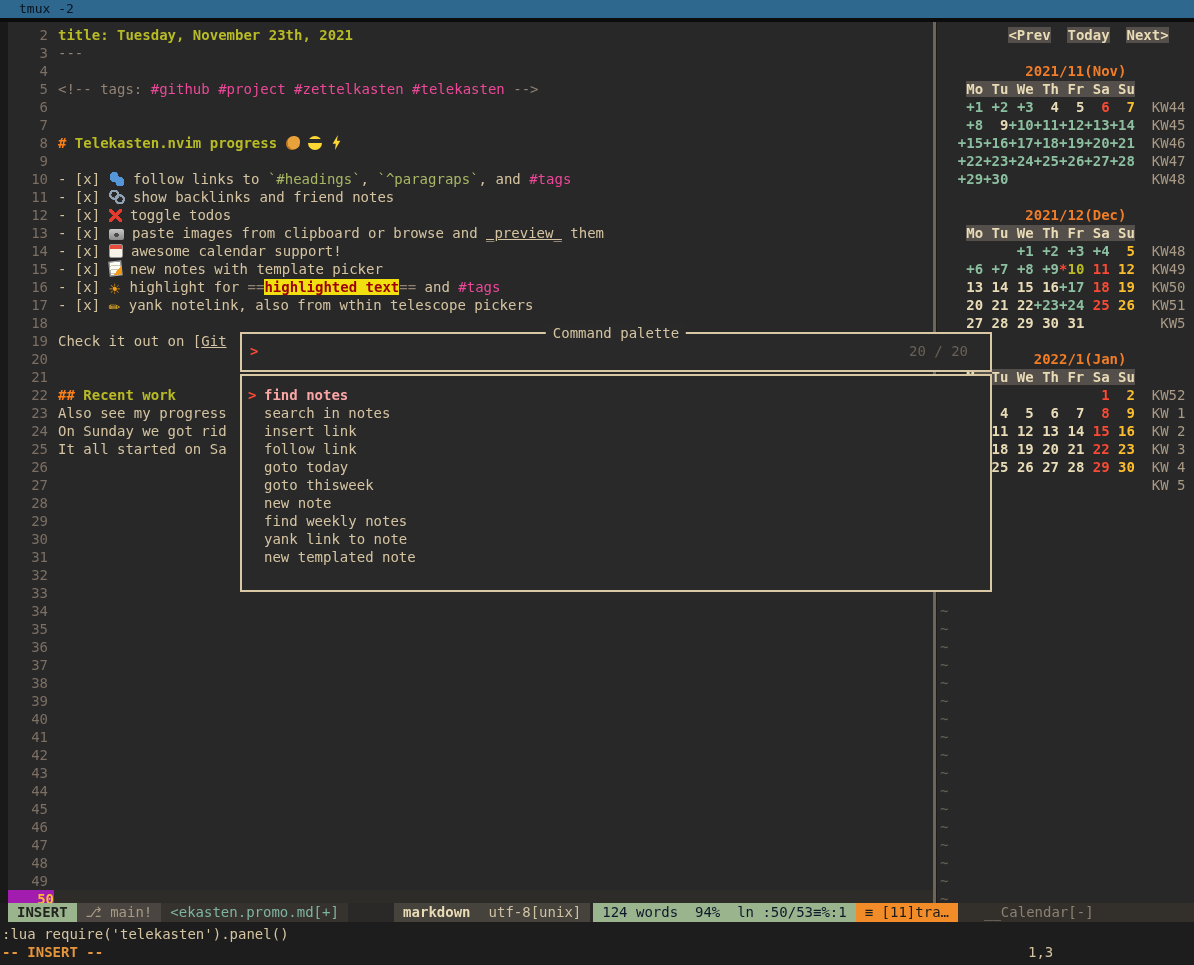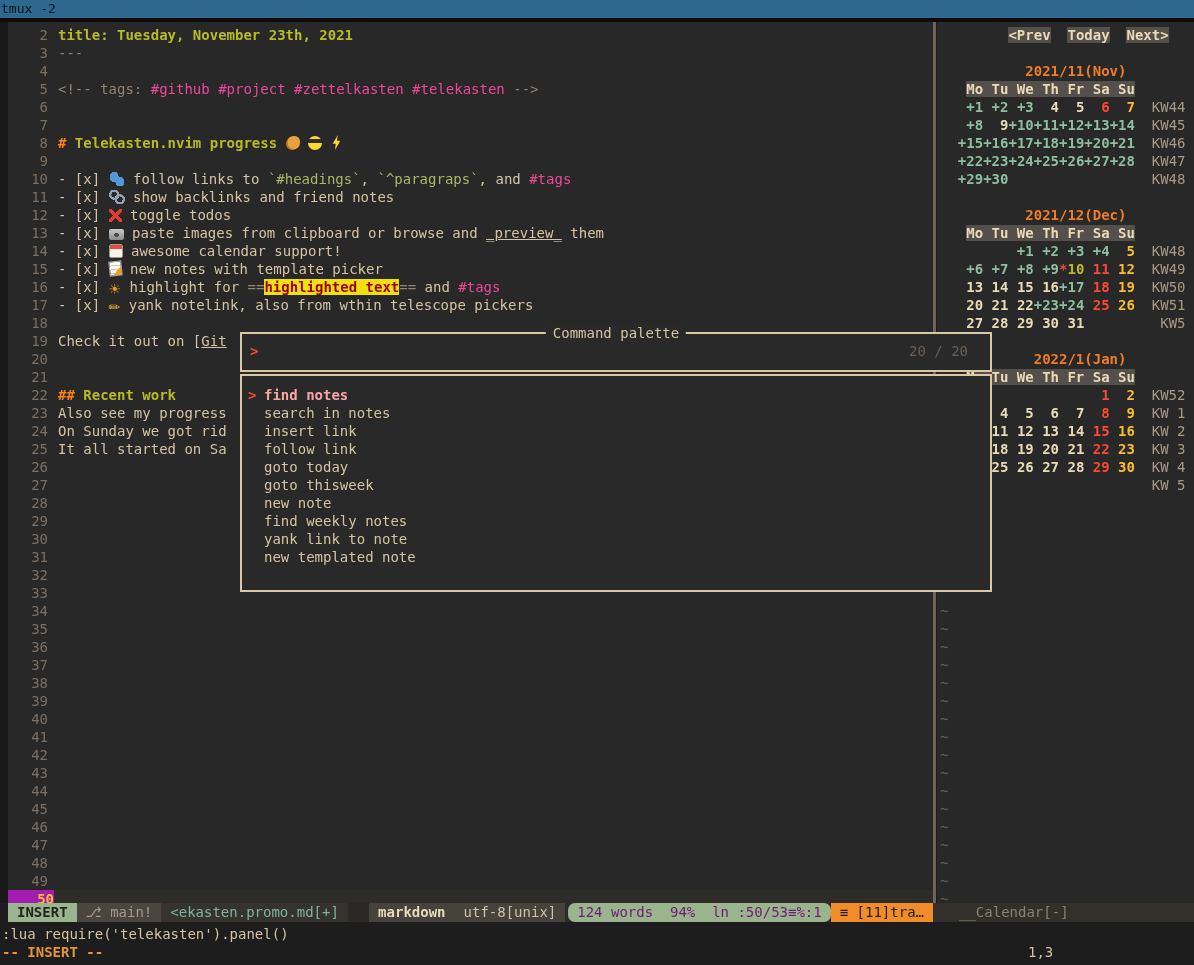--- a/index.html
+++ b/index.html
@@ -1,19 +1,19 @@
 <!DOCTYPE html>
 <html><head>
 <meta charset="utf-8">
 <style>
   html,body{margin:0;padding:0;background:#000;}
   .screen{position:relative;width:1194px;height:965px;background:#0c0c0c;overflow:hidden;
           font-family:"DejaVu Sans Mono",monospace;font-size:14px;line-height:18px;color:#d5c4a1;}
   .titlebar{position:absolute;left:0;top:0;width:1194px;height:18px;background:#2f688e;
-            color:#081420;font-size:13px;line-height:18px;padding-left:1px;box-sizing:border-box;}
+            color:#081420;font-size:13px;line-height:18px;padding-left:19px;box-sizing:border-box;}
   .term{position:absolute;left:0;top:22px;width:1194px;height:943px;background:#1d1d1d;}
   .gutterstrip{position:absolute;left:0;top:0;width:8px;height:882px;background:#191919;}
   .editor{position:absolute;left:8px;top:0;width:925px;height:882px;background:#282828;overflow:hidden;}
   .vsep{position:absolute;left:933px;top:0;width:3px;height:882px;background:#6e6458;}
   .scrollcol{position:absolute;left:937px;top:0;width:18px;height:310px;background:#3b3b3b;}
   .calpane{position:absolute;left:937px;top:0;width:257px;height:882px;background:#282828;overflow:hidden;}
   .row{position:absolute;height:18px;white-space:pre;}
   .ln-box{position:absolute;left:0;top:0;width:40px;height:18px;text-align:right;color:#7c6f64;}
   .ct{position:absolute;left:50px;top:0;white-space:pre;}
   .cur-row{background:#2e2c29;width:925px;}
@@ -67,23 +67,23 @@
   .statusline{position:absolute;left:0;top:881px;width:1194px;height:19px;display:flex;background:#2b2927;line-height:19px;}
   .sl-edge{width:8px;background:#1d1d1d;}
   .sl-seg{padding:0 9px;white-space:pre;}
   .sl-mode{background:#9ab48e;color:#22251f;font-weight:bold;}
   .sl-branch{background:#4a4540;color:#a69a84;}
   .sl-file{background:#36322e;color:#7fb3a2;}
   .sl-fill{flex:1;background:#2b2927;}
   .sl-ft{background:#46423c;color:#e8dbb6;font-weight:bold;}
   .sl-enc{background:#46423c;color:#cfc2a4;}
   .sl-gap{width:3px;background:#2b2927;}
-  .sl-words{background:#9ab48e;color:#701a75;border-radius:7px;}
+  .sl-words{background:#9ab48e;color:#0f172a;}
   .sl-buf{background:#f28c28;color:#1d1d1d;}
-  .sl-cal{width:261px;box-sizing:border-box;background:#332f2b;color:#8b8173;padding-left:26px;white-space:pre;}
+  .sl-cal{width:236px;box-sizing:border-box;background:#332f2b;color:#8b8173;padding-left:26px;white-space:pre;}
   
   .cmd1{position:absolute;left:2px;top:903px;height:18px;color:#d5c4a1;white-space:pre;}
   .cmd2{position:absolute;left:0;top:921px;width:1194px;height:18px;}
   .modemsg{position:absolute;left:2px;color:#e5953b;font-weight:bold;}
   .ruler{position:absolute;left:1028px;color:#d5c4a1;}
   .scrollpos{position:absolute;left:1156px;color:#d5c4a1;margin-left:48px;}
 </style>
 </head>
 <body>
 

